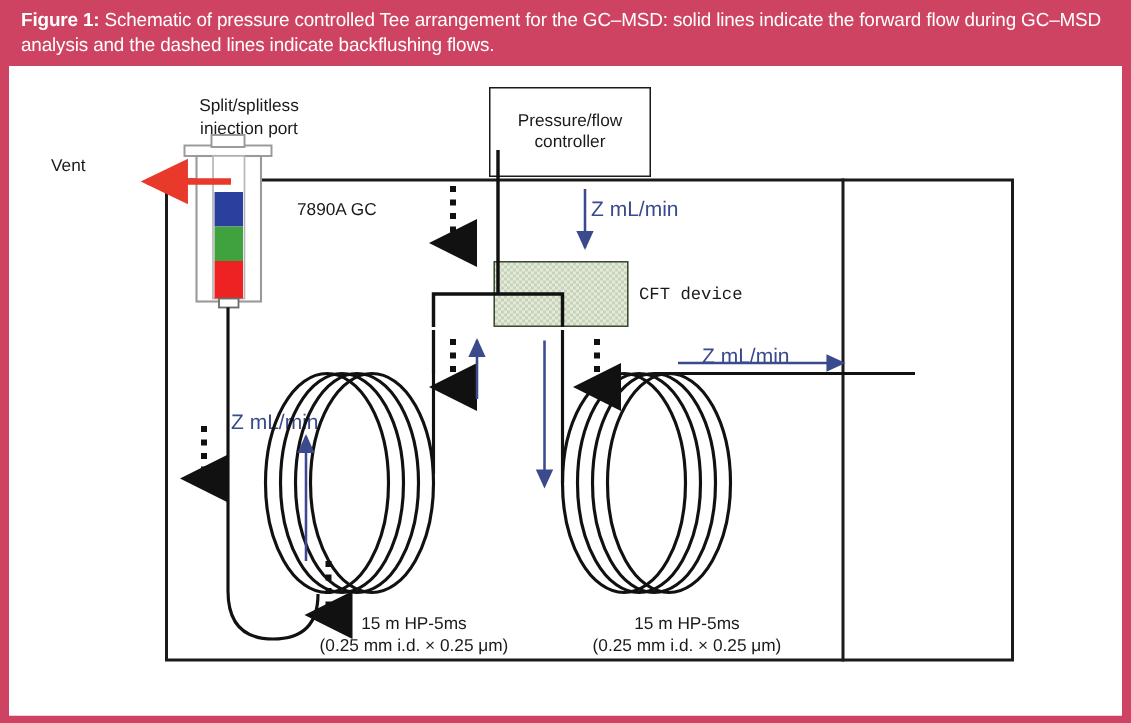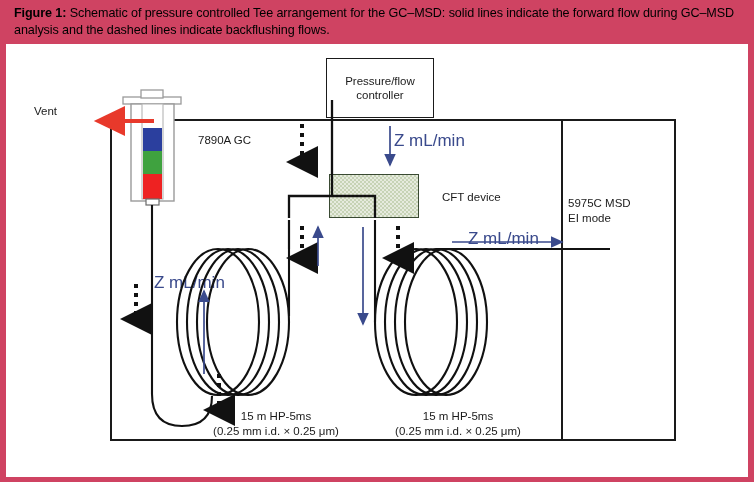--- a/index.html
+++ b/index.html
@@ -22,21 +22,21 @@
   }
   .frame-left  { left: 0; top: 0; width: 6px; height: 482px; }
   .frame-right { right: 0; top: 0; width: 6px; height: 482px; }
   .frame-bottom{ left: 0; bottom: 0; width: 754px; height: 5px; }
 
   
   .caption-bar {
     position: absolute; left: 0; top: 0;
     width: 754px; height: 44px;
     background: #cf4362;
-    color: #000000;
+    color: #ffffff;
     padding: 5px 14px 12px 14px;
     font-size: 12.6px;
     line-height: 16.5px;
     letter-spacing: -0.1px;
   }
   .caption-bar b { font-weight: bold; }
 
   
   .canvas {
     position: absolute;
@@ -65,21 +65,21 @@
     position: absolute;
     font-size: 11.5px;
     color: #1a1a1a;
     line-height: 14px;
     white-space: nowrap;
   }
 
   .lbl-split  { left: 108px; top: 20px; width: 104px; text-align: center; line-height: 15px; }
   .lbl-vent   { left: 28px;  top: 60px; }
   .lbl-gc     { left: 192px; top: 89px; }
-  .lbl-cft    { left: 436px; top: 146px; }
+  .lbl-cft    { left: 420px; top: 146px; font-family: Liberation Mono, monospace; }
   .lbl-msd    { left: 562px; top: 152px; line-height: 14.5px; }
   .lbl-col1   { left: 190px; top: 365px; width: 160px; text-align: center; line-height: 15px; }
   .lbl-col2   { left: 362px; top: 365px; width: 180px; text-align: center; line-height: 15px; }
 
   
   .pfc-box {
     position: absolute;
     left: 320px; top: 14px;
     width: 108px; height: 60px;
     border: 1.3px solid #1a1a1a;
@@ -102,21 +102,21 @@
                       transparent 75%, rgba(255,255,255,.55) 75%),
       linear-gradient(45deg, rgba(255,255,255,.55) 25%, transparent 25%,
                       transparent 75%, rgba(255,255,255,.55) 75%);
     background-size: 4px 4px;
     background-position: 0 0, 2px 2px;
   }
 
   
   .flow-lbl {
     position: absolute;
-    font-size: 17px;
+    font-size: 14px;
     color: #3a4a8c;
     white-space: nowrap;
   }
   .flow-top   { left: 388px; top: 87px; }
   .flow-left  { left: 148px; top: 229px; }
   .flow-right { left: 462px; top: 185px; }
 
   svg.overlay {
     position: absolute; left: 0; top: 0;
     width: 742px; height: 433px;
@@ -141,25 +141,25 @@
     <div class="gc-box"></div>
     <div class="gc-divider"></div>
 
     <div class="pfc-box">
       <span style="white-space:pre-line">Pressure/flow
 controller</span>
     </div>
 
     <div class="cft-box"></div>
 
+    <div class="lbl lbl-split" style="white-space:pre-line">Split/splitless
+injection port</div>
     <div class="lbl lbl-vent">Vent</div>
     <div class="lbl lbl-gc">7890A GC</div>
     <div class="lbl lbl-cft">CFT device</div>
-    <div class="lbl lbl-msd" style="white-space:pre-line">5975C MSD
-EI mode</div>
     <div class="lbl lbl-col1" style="white-space:pre-line">15 m HP-5ms
 (0.25 mm i.d. × 0.25 μm)</div>
     <div class="lbl lbl-col2" style="white-space:pre-line">15 m HP-5ms
 (0.25 mm i.d. × 0.25 μm)</div>
 
     <div class="flow-lbl flow-top">Z mL/min</div>
     <div class="flow-lbl flow-left">Z mL/min</div>
     <div class="flow-lbl flow-right">Z mL/min</div>
 
     <svg class="overlay" viewBox="0 0 742 433">

